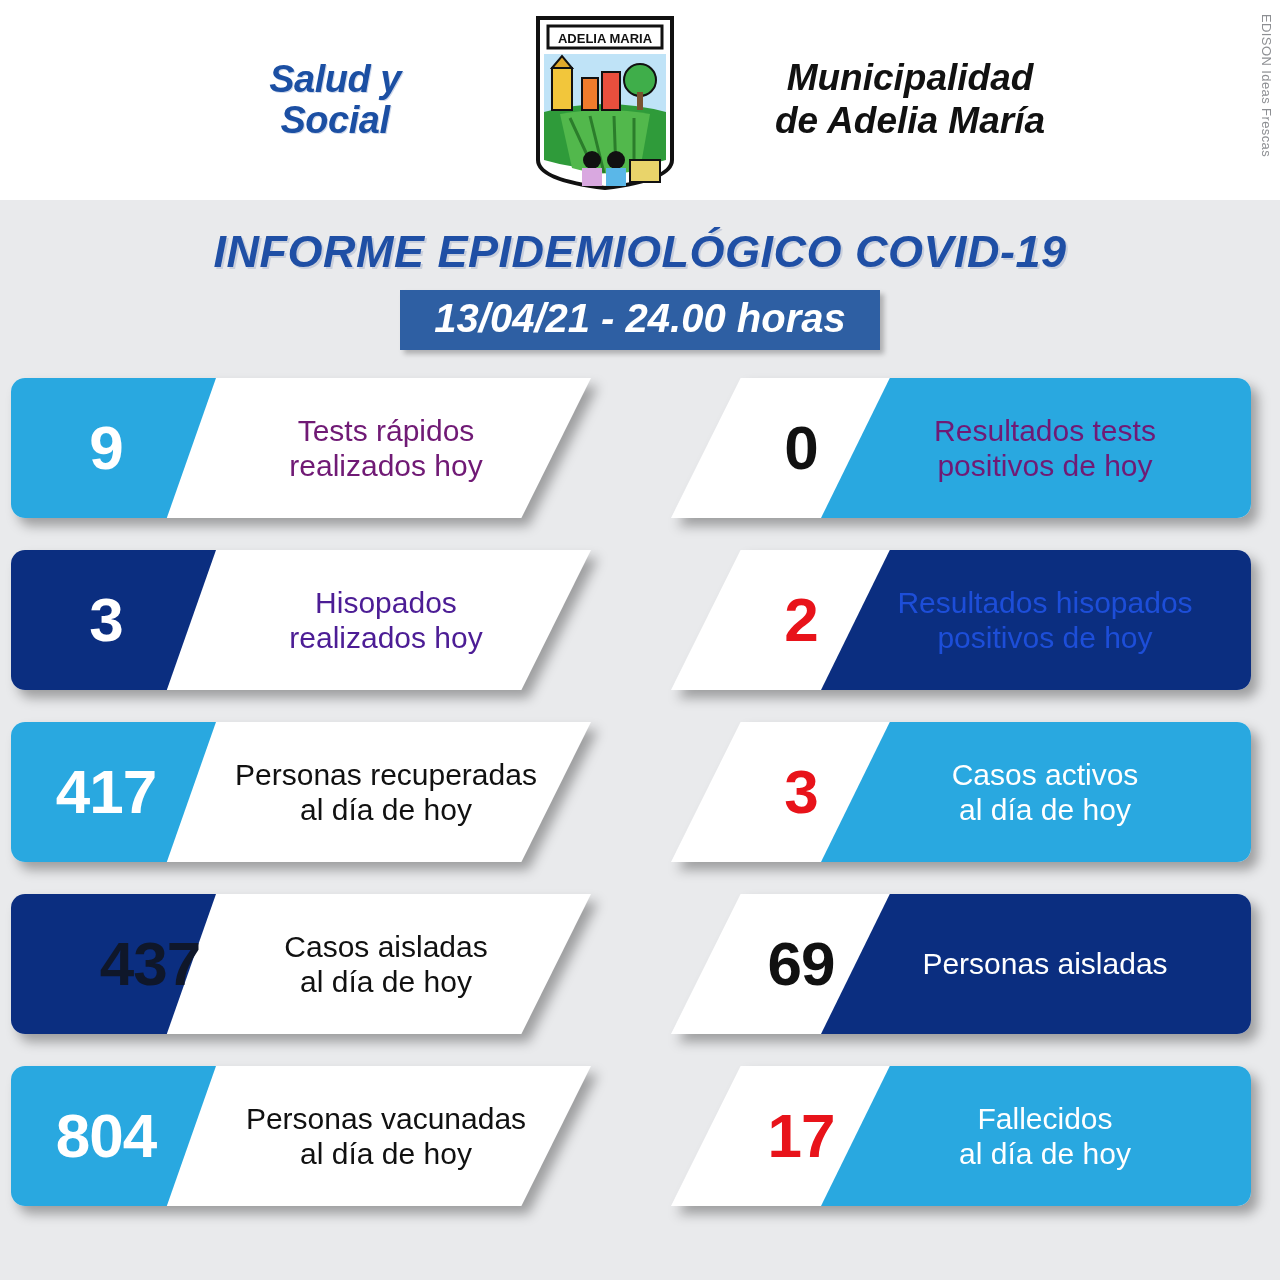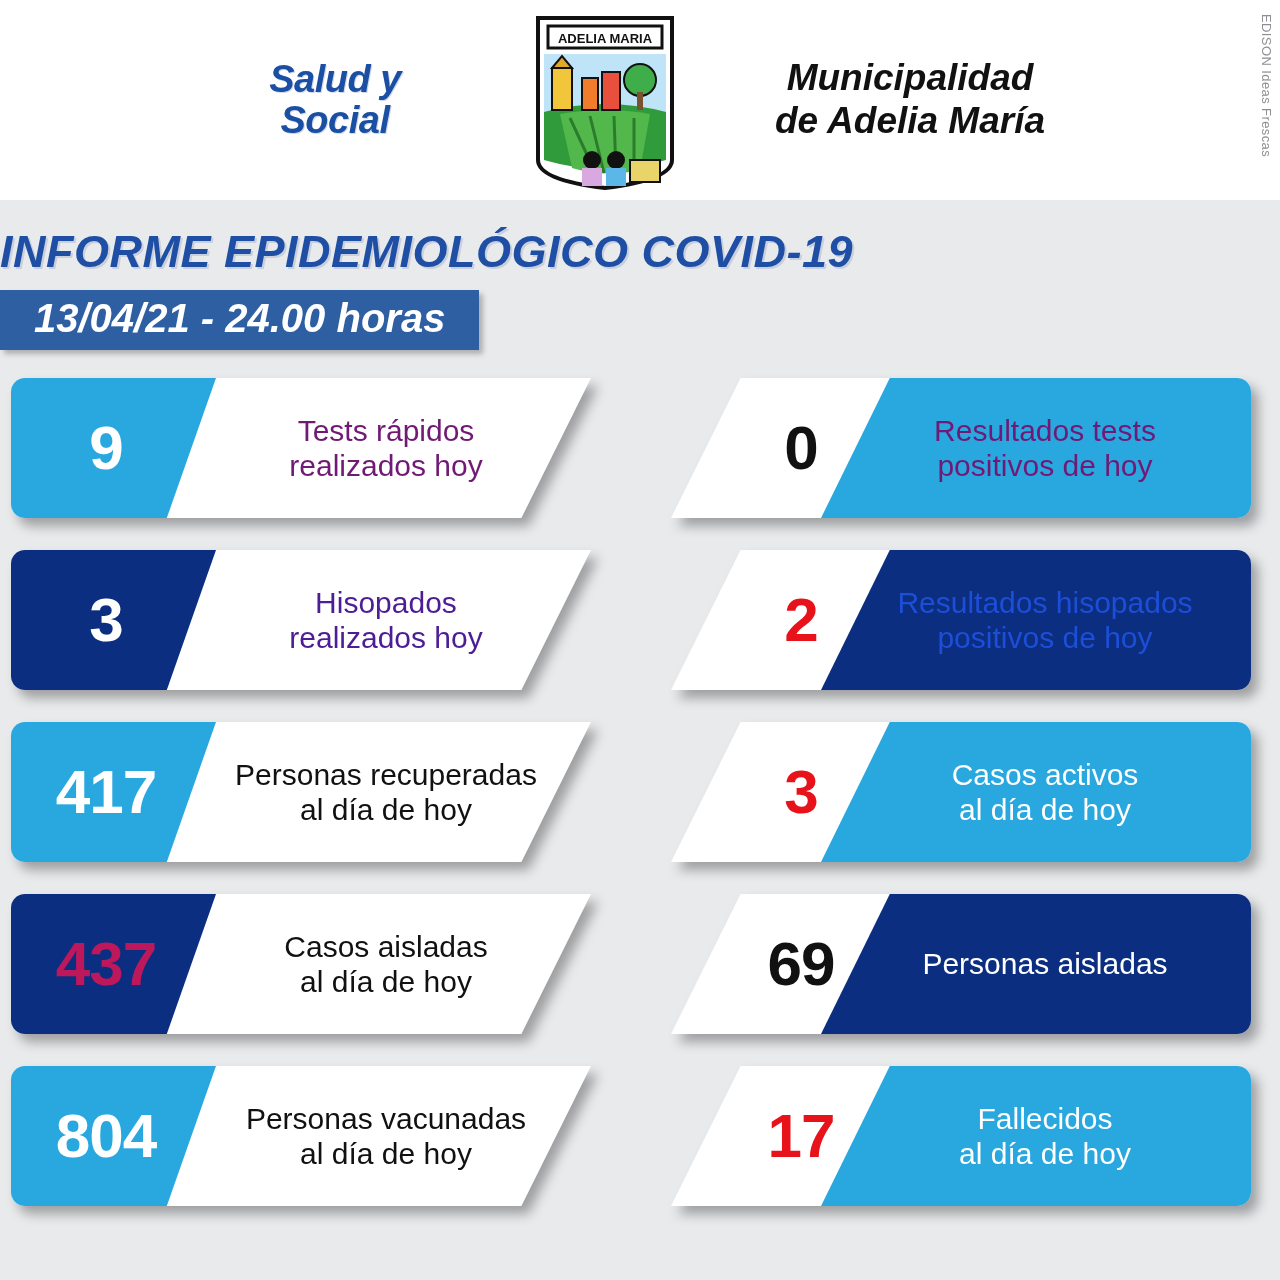--- a/index.html
+++ b/index.html
@@ -60,20 +60,21 @@
     right: 6px;
     writing-mode: vertical-rl;
     font-size: 13px;
     color: #8d8f93;
     letter-spacing: 0.4px;
     font-family: "Liberation Sans", sans-serif;
   }
 
   
   .title-block {
+    text-align: center;
     padding-top: 26px;
   }
   .report-title {
     color: #1f4fa5;
     font-weight: bold;
     font-style: italic;
     font-size: 45px;
     letter-spacing: 0.5px;
     text-shadow: 2px 2px 0 #c9cfdc;
   }
@@ -293,21 +294,21 @@
         <div class="label label-right" style="color: rgb(255, 255, 255);">
           <div>Casos activos</div>
           <div>al día de hoy</div>
         </div>
       </div>
     </div>
     <div class="card">
       <div class="card-inner shape-l">
         <div class="card-bg"></div>
         <div class="accent accent-left" style="background: rgb(11, 46, 128);"></div>
-        <div class="num num-left" style="color: #be185d;">437</div>
+        <div class="num num-left" style="color: #0f172a; margin-left: 44px;">437</div>
         <div class="label label-left" style="color: rgb(17, 17, 17);">
           <div>Casos aisladas</div>
           <div>al día de hoy</div>
         </div>
       </div>
     </div>
     <div class="card right">
       <div class="card-inner shape-r">
         <div class="card-bg"></div>
         <div class="accent accent-right" style="background: rgb(11, 46, 128);"></div>

